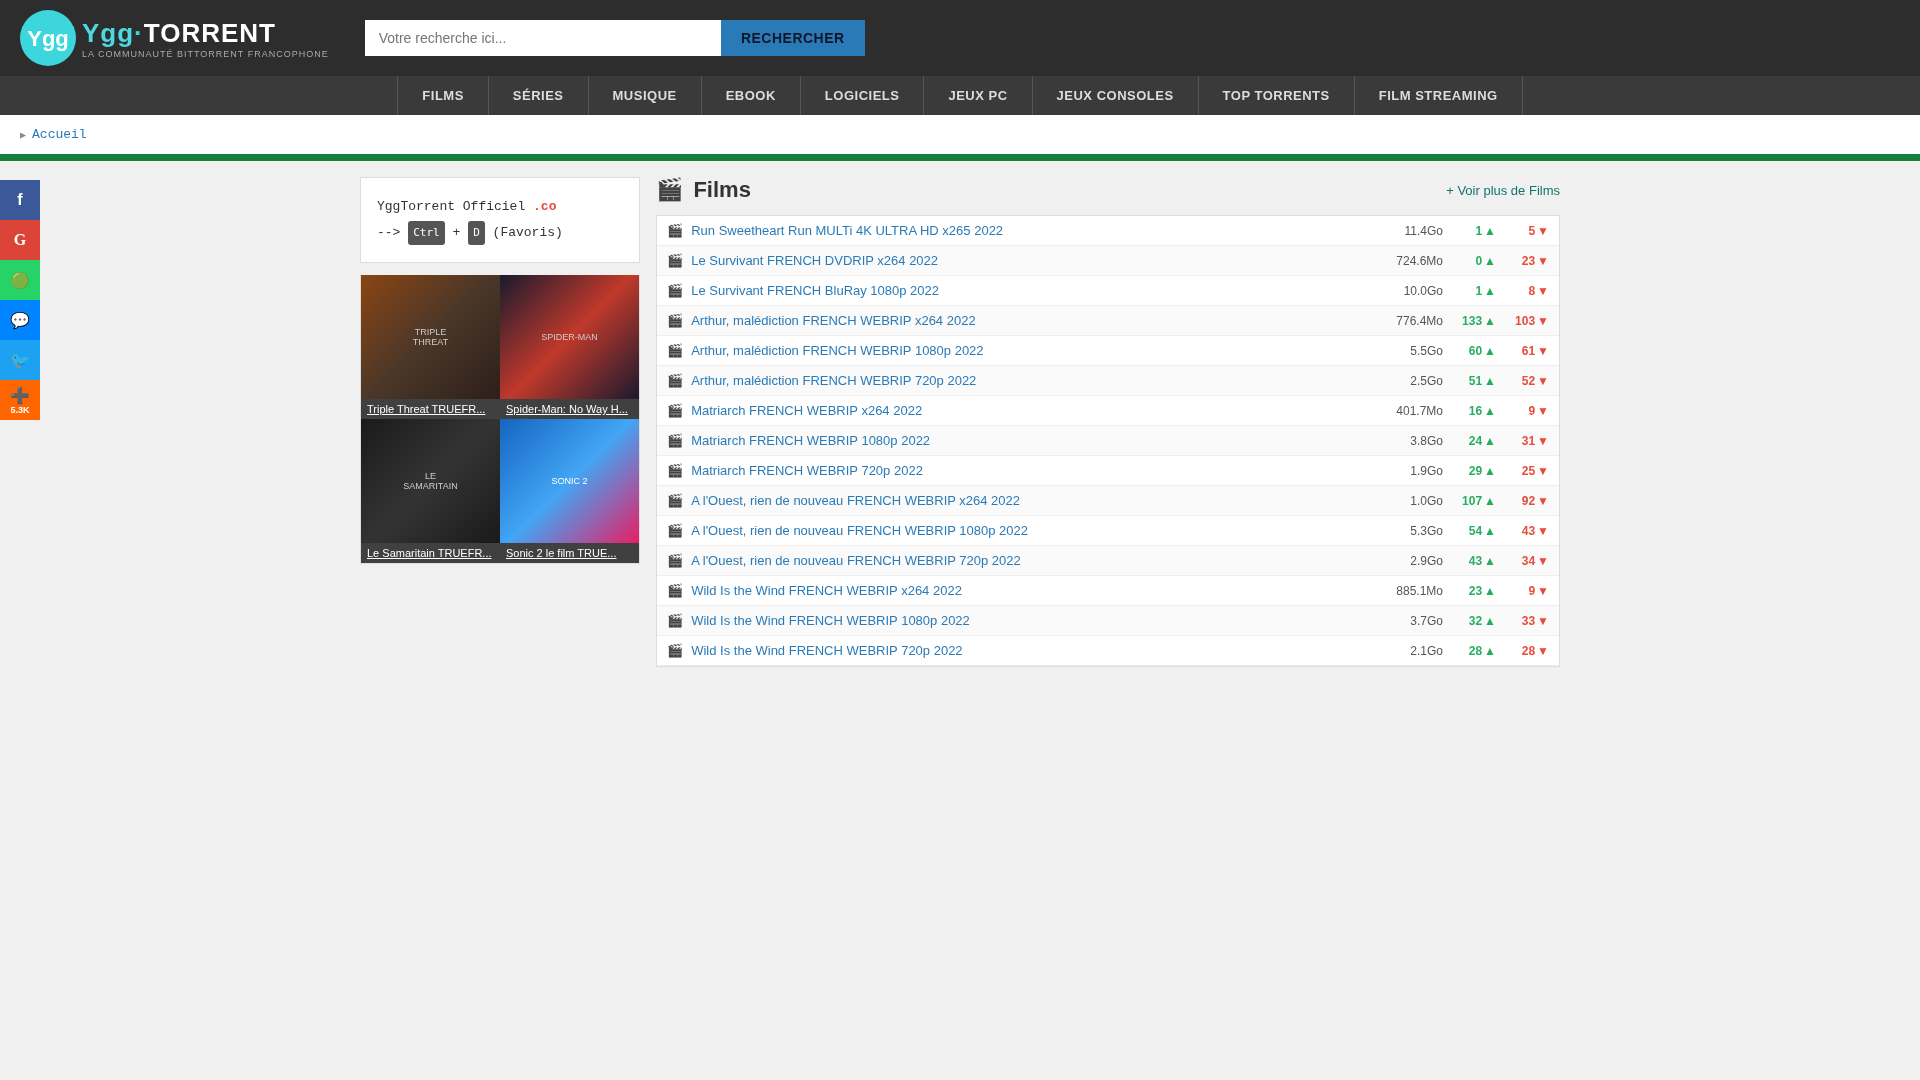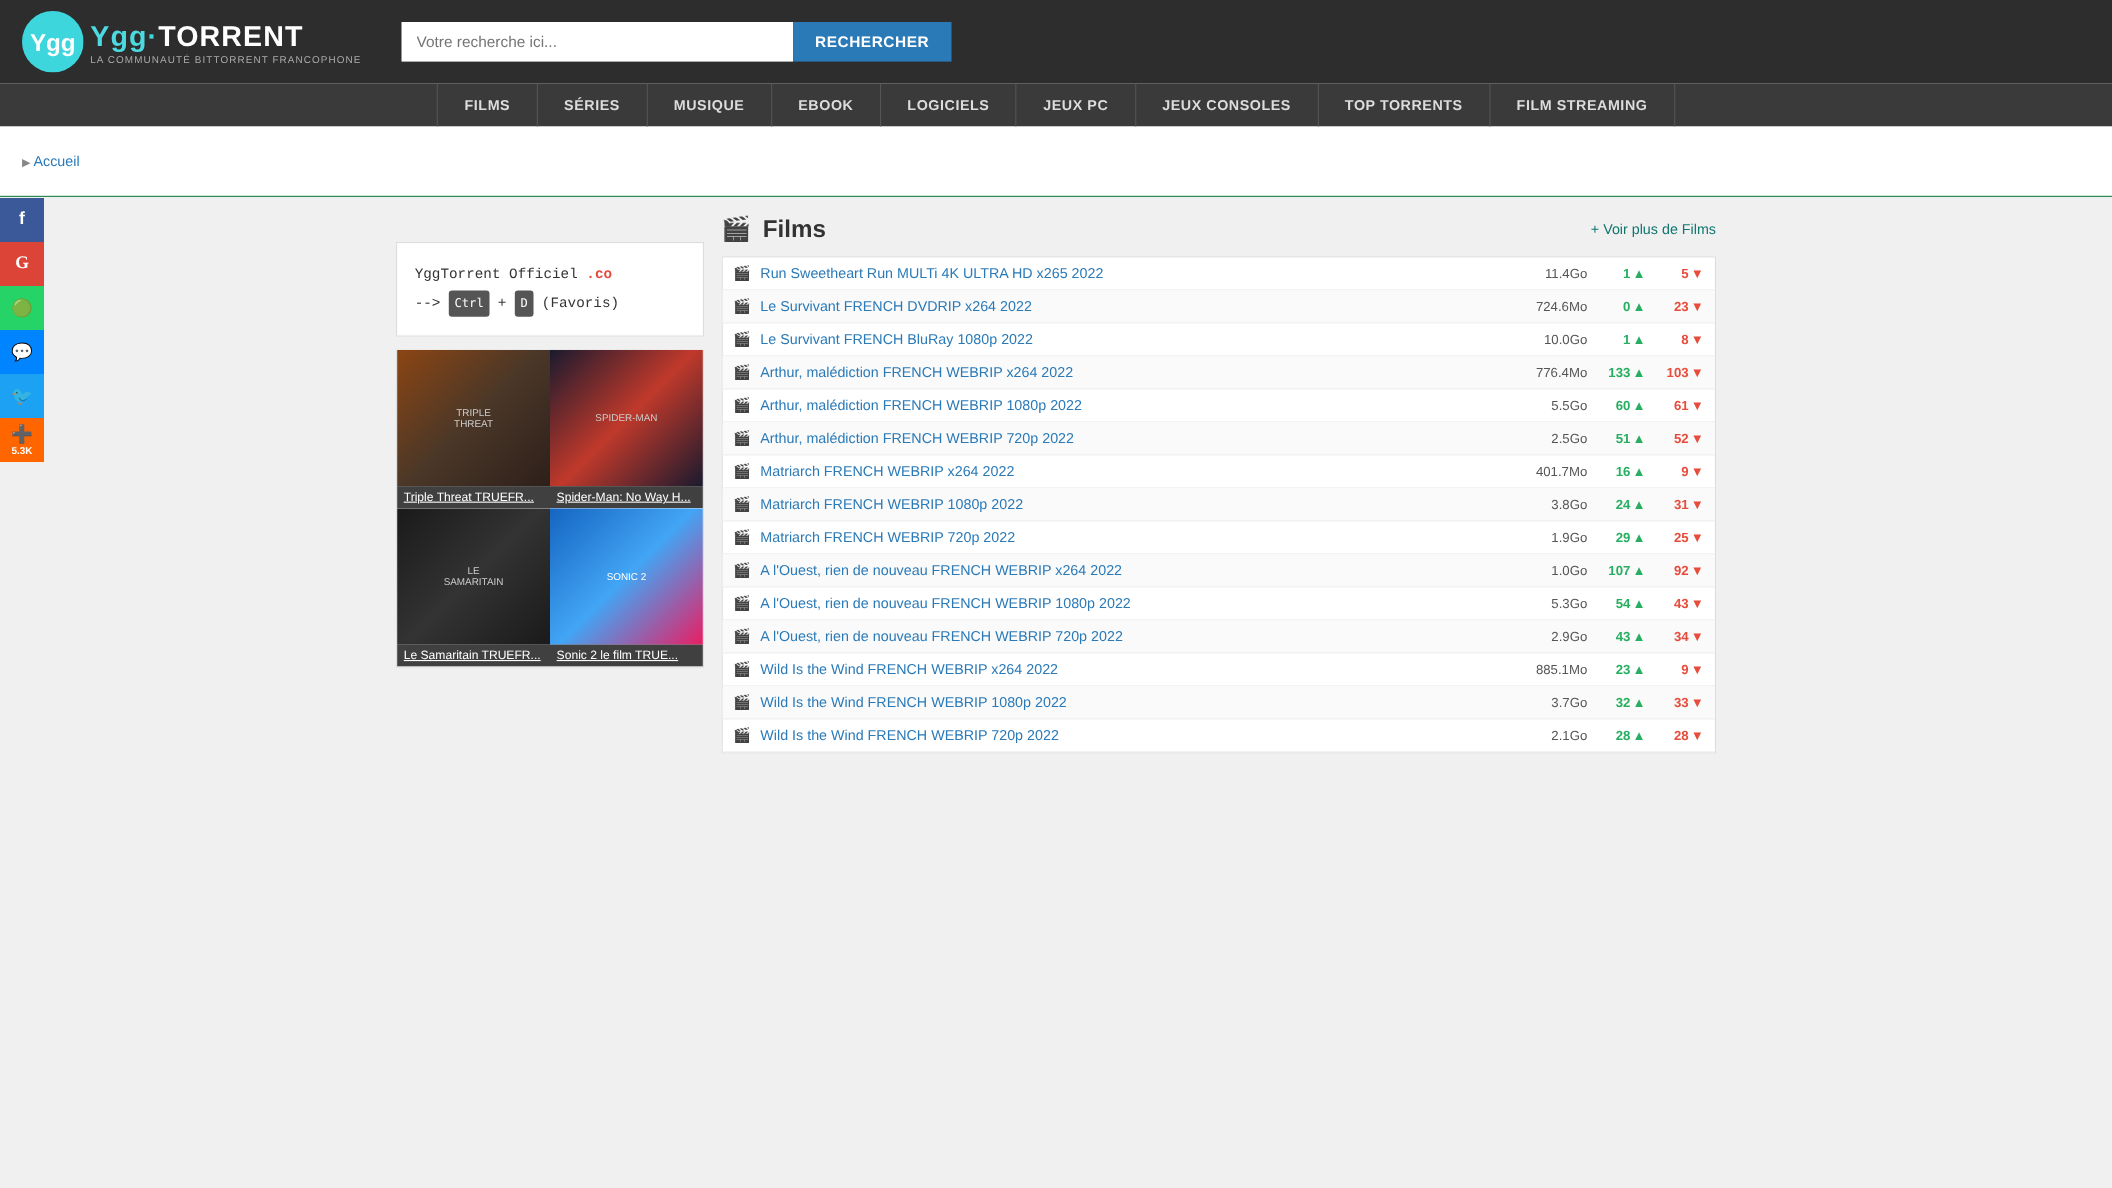--- a/index.html
+++ b/index.html
@@ -49,21 +49,21 @@
     .search-input {
       flex: 1;
       padding: 10px 14px;
       font-size: 14px;
       border: none;
       outline: none;
       background: white;
     }
     .search-btn {
       background: #2a7ab8;
-      color: #ffffff;
+      color: #0f172a;
       border: none;
       padding: 10px 20px;
       font-size: 14px;
       font-weight: bold;
       cursor: pointer;
       letter-spacing: 0.5px;
     }
 
     
     .nav {
@@ -79,22 +79,23 @@
       letter-spacing: 0.5px;
       cursor: pointer;
       text-transform: uppercase;
       border-right: 1px solid #555;
     }
     .nav-item:first-child { border-left: 1px solid #555; }
 
     
     .breadcrumb-bar {
       background: white;
-      padding: 24px 20px;
-      border-bottom: 1px solid #15803d;
+      padding: 12px 20px;
+      border-bottom: 7px solid #15803d;
+      font-family: Liberation Mono, monospace;
     }
     .breadcrumb-link {
       color: #2a7ab8;
       cursor: pointer;
       font-size: 13px;
     }
     .breadcrumb-link:before {
       content: '▶ ';
       color: #888;
       font-size: 10px;
@@ -107,21 +108,20 @@
       padding: 16px 120px;
       max-width: 1440px;
       margin: 0 auto;
     }
 
     
     .sidebar {
       width: 280px;
       min-width: 280px;
       margin-right: 16px;
-      margin-top: 25px;
     }
     .sidebar-info-box {
       background: white;
       border: 1px solid #ddd;
       padding: 16px;
       margin-bottom: 12px;
       font-size: 13px;
       line-height: 2;
     }
     .sidebar-info-box .mono {

